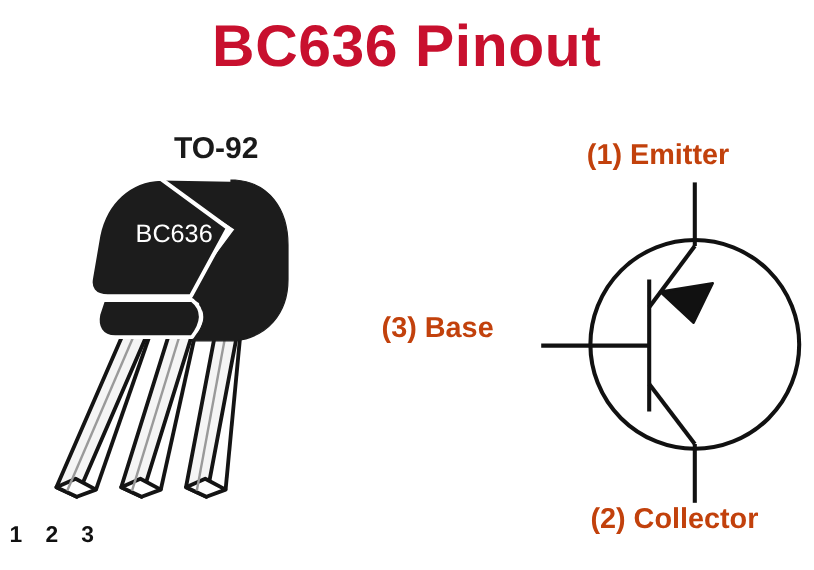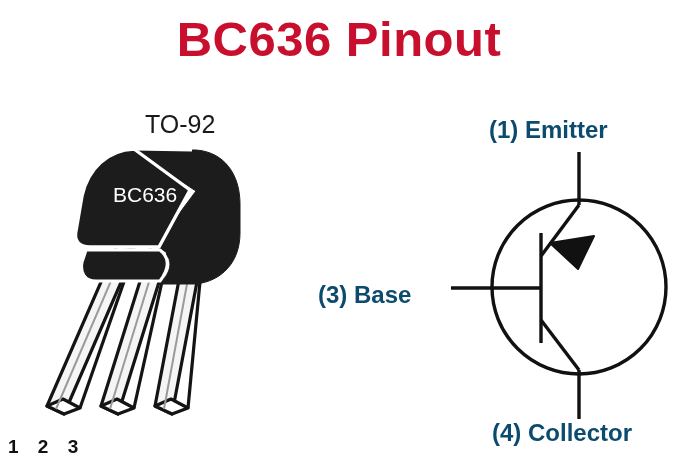--- a/index.html
+++ b/index.html
@@ -37,21 +37,21 @@
     line-height: 62px;
     white-space: nowrap;
   }
 
   
   .pkg-type {
     position: absolute;
     left: 145px;
     top: 110px;
     font-size: 25px;
-    font-weight: 400;
+    font-weight: 700;
     color: #1a1a1a;
     white-space: nowrap;
     letter-spacing: 0px;
   }
 
   
   .pin-numbers {
     position: absolute;
     left: 8px;
     top: 436px;
@@ -60,25 +60,25 @@
     color: #111111;
     letter-spacing: 7px;
     white-space: nowrap;
   }
 
   
   .lbl {
     position: absolute;
     font-size: 24px;
     font-weight: 700;
-    color: #0c4a6e;
+    color: #c2410c;
     white-space: nowrap;
   }
   .lbl-emitter   { left: 489px; top: 116px; }
-  .lbl-base      { left: 318px; top: 281px; }
+  .lbl-base      { left: 318px; top: 260px; }
   .lbl-collector { left: 492px; top: 419px; }
 
   svg { position: absolute; left: 0; top: 0; }
 </style>
 </head>
 <body>
 
 <div id="root">
 
   <div class="title">BC636 Pinout</div>
@@ -166,16 +166,16 @@
         <line x1="579" y1="370" x2="579" y2="419"></line>
       </g>
 
       <polygon points="550,243 594,236 578,269" fill="#111111" stroke="#111111" stroke-width="2" stroke-linejoin="round"></polygon>
     </svg>
 
     <div class="lbl lbl-emitter">(1) Emitter</div>
 
     <div class="lbl lbl-base">(3) Base</div>
 
-    <div class="lbl lbl-collector">(4) Collector</div>
+    <div class="lbl lbl-collector">(2) Collector</div>
   </div>
 
 </div>
 
 </body></html>

